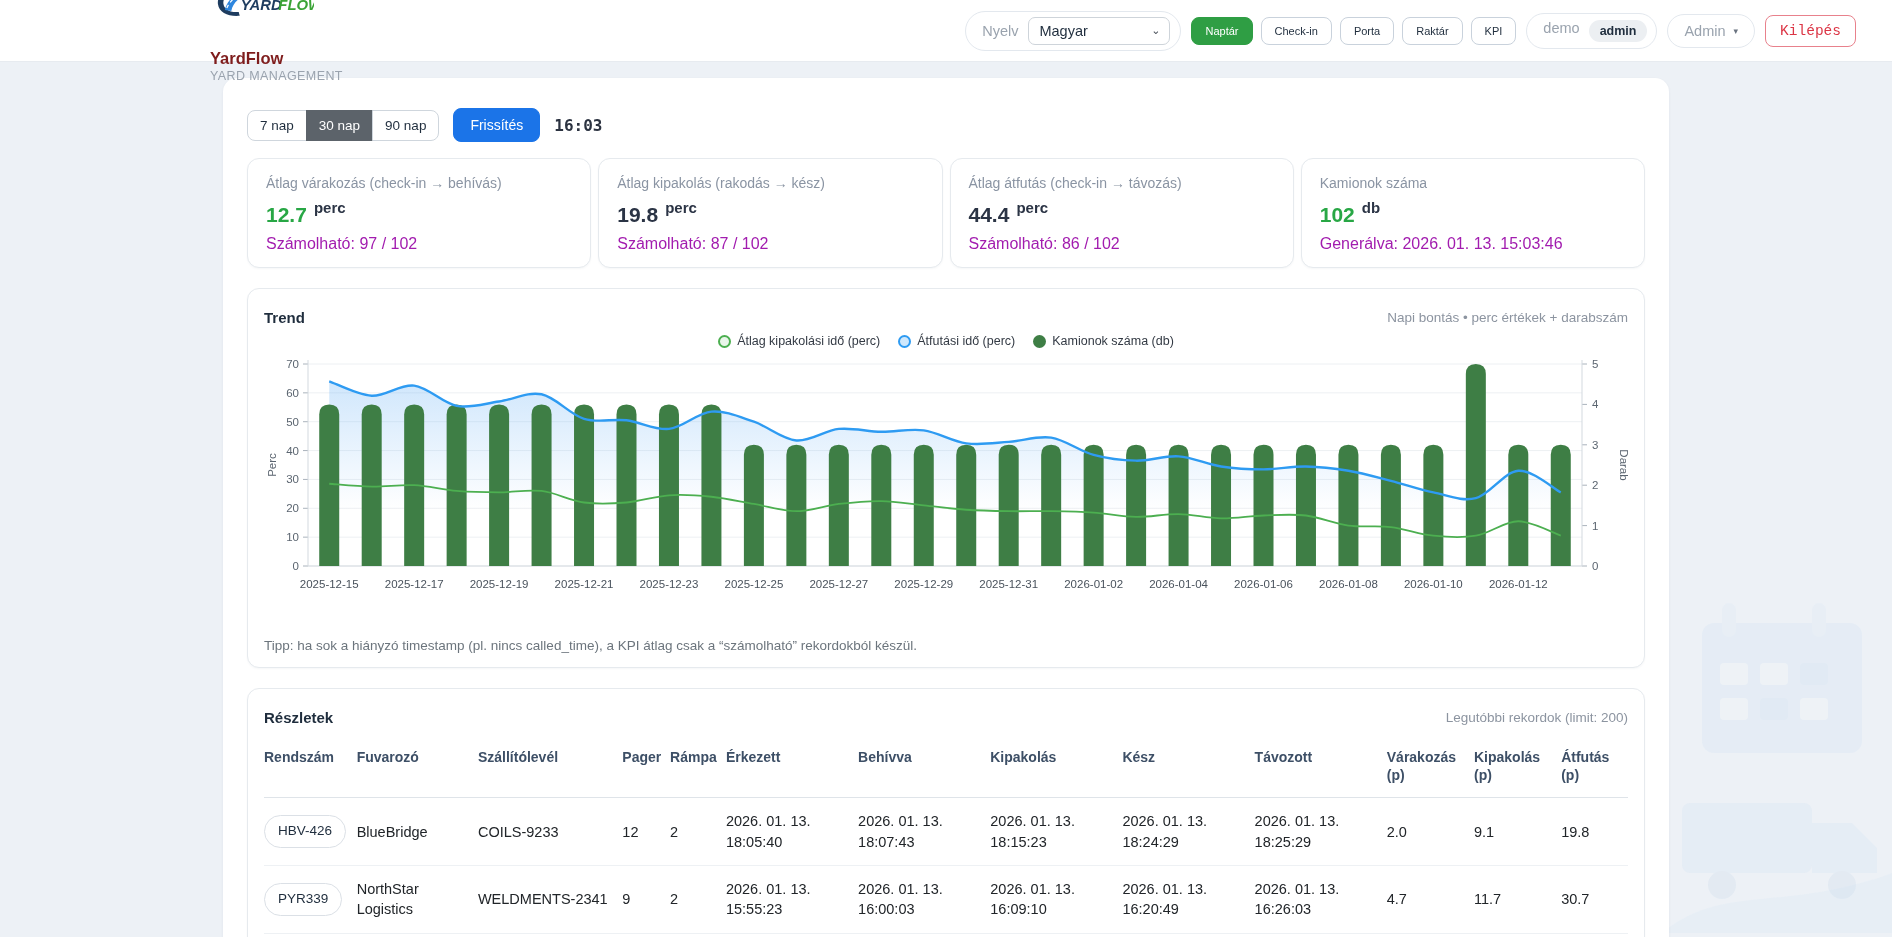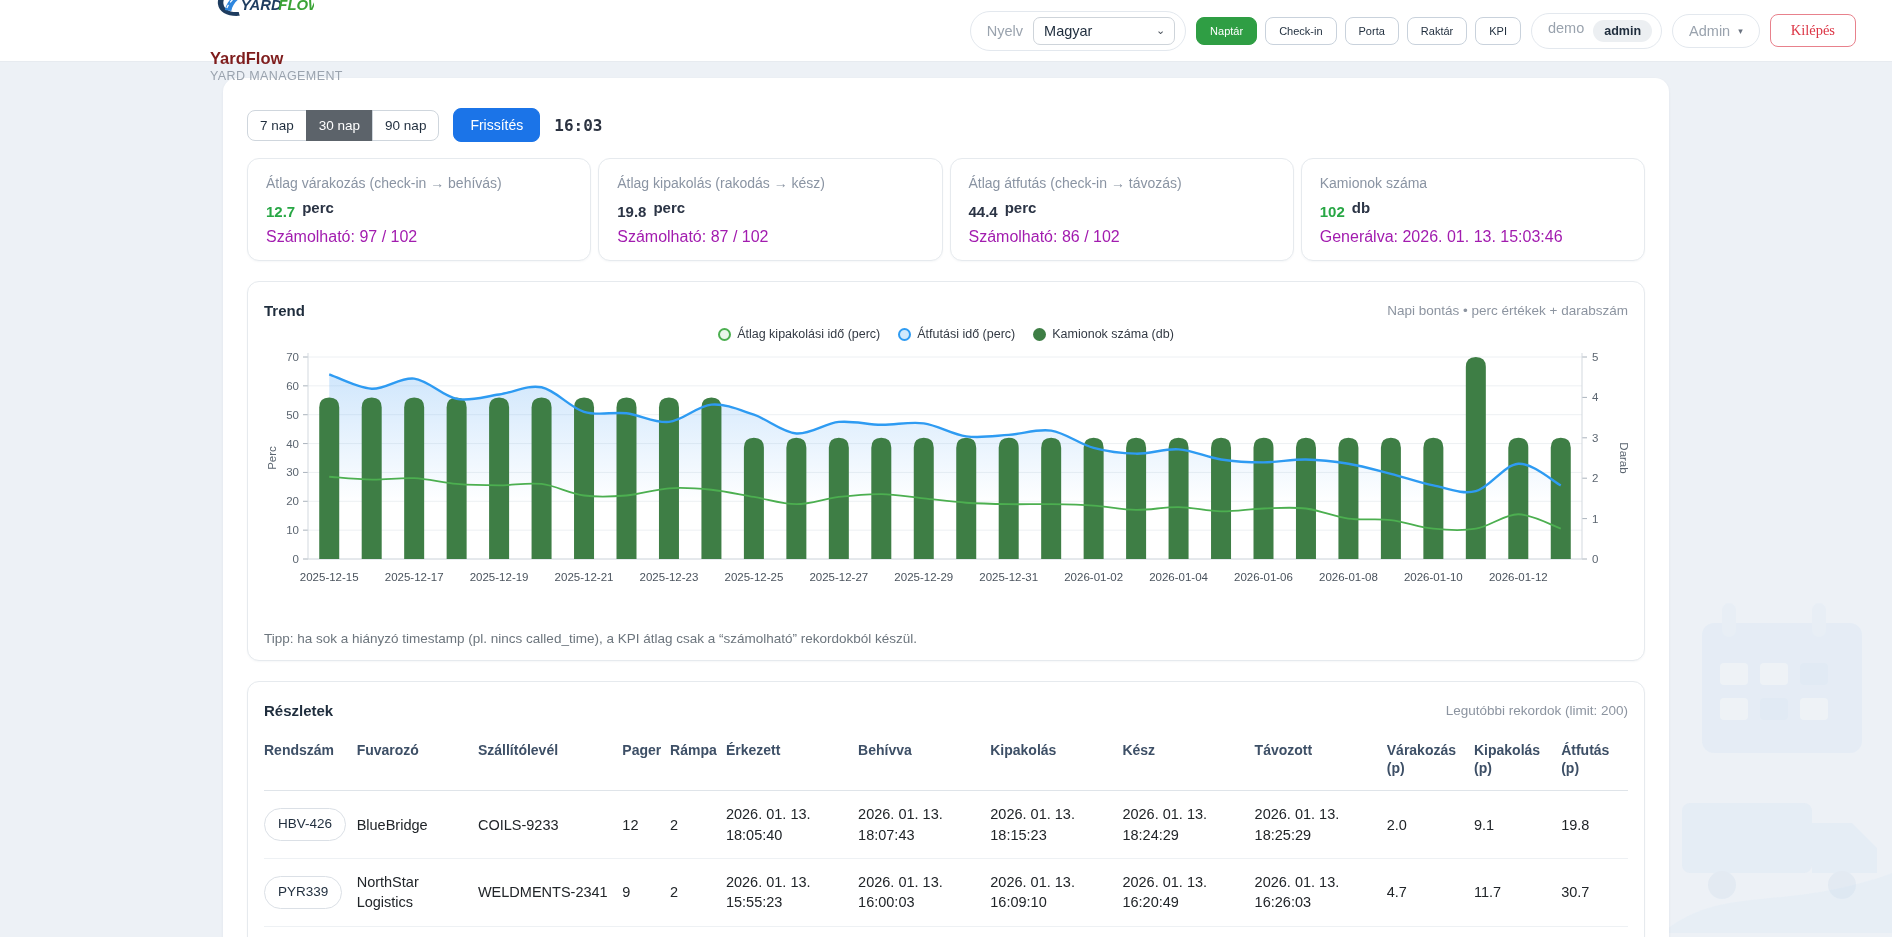--- a/index.html
+++ b/index.html
@@ -48,23 +48,23 @@
     background: #eceff2; color: #1f2d3d; font-size: 12.5px; font-weight: bold;
     border-radius: 12px; padding: 4px 11px;
   }
   .admin-pill {
     display: flex; align-items: center; gap: 8px; border: 1px solid #e3e8ee;
     border-radius: 22px; padding: 8px 16px; color: #9aa3ae; font-size: 14.5px;
     background: #fff; cursor: pointer;
   }
   .admin-pill .caret { font-size: 9px; color: #6a7380; }
   .logout-btn {
-    font-family: Liberation Serif, serif; font-size: 14.5px; color: #dc3545;
+    font-family: Liberation Mono, monospace; font-size: 14.5px; color: #dc3545;
     background: #fff; border: 1px solid #e8818c; border-radius: 8px;
-    padding: 7px 20px; cursor: pointer;
+    padding: 7px 14px; cursor: pointer;
   }
   
   .page { padding: 16px 0 0; position: relative; z-index: 2; }
   .main-card {
     width: 1446px; margin: 0 auto; background: #fff; border-radius: 14px;
     box-shadow: 0 1px 3px rgba(20,40,70,.06); padding: 22px 24px 24px;
   }
   .head-row { display: flex; align-items: flex-start; justify-content: space-between; margin-bottom: 16px; }
   .head-left { display: flex; align-items: center; gap: 16px; }
   .truck-tile {
@@ -90,21 +90,21 @@
   }
   .clock { font-family: "DejaVu Sans Mono", monospace; font-size: 16px; font-weight: bold; color: #2b3240; }
   
   .kpi-row { display: flex; gap: 7px; margin-bottom: 20px; }
   .kpi-card {
     flex: 1; border: 1px solid #e6eaee; border-radius: 12px; background: #fff;
     padding: 16px 18px 14px; box-shadow: 0 1px 2px rgba(20,40,70,.04);
   }
   .kpi-title { font-size: 14px; color: #8a94a3; margin-bottom: 8px; }
   .kpi-value-row { display: flex; align-items: flex-start; gap: 7px; margin-bottom: 8px; }
-  .kpi-value { font-size: 15px; font-weight: bold; color: #2b3445; padding-top: 4px; }
+  .kpi-value { font-size: 21px; font-weight: bold; color: #2b3445; padding-top: 4px; }
   .kpi-value.green { color: #28a745; }
   .kpi-unit { font-size: 15px; font-weight: bold; color: #2b3445; }
   .kpi-caption { font-size: 16px; color: #a21caf; }
   
   .panel { border: 1px solid #e6eaee; border-radius: 12px; background: #fff; padding: 20px 16px 14px; margin-bottom: 20px; box-shadow: 0 1px 2px rgba(20,40,70,.04); }
   .panel-head { display: flex; align-items: center; justify-content: space-between; margin-bottom: 8px; }
   .panel-title { font-size: 15px; font-weight: bold; color: #1f2d3d; }
   .panel-sub { font-size: 13.5px; color: #8c94a0; }
   
   .chart-legend { display: flex; justify-content: center; gap: 18px; margin: 2px 0 4px; }

